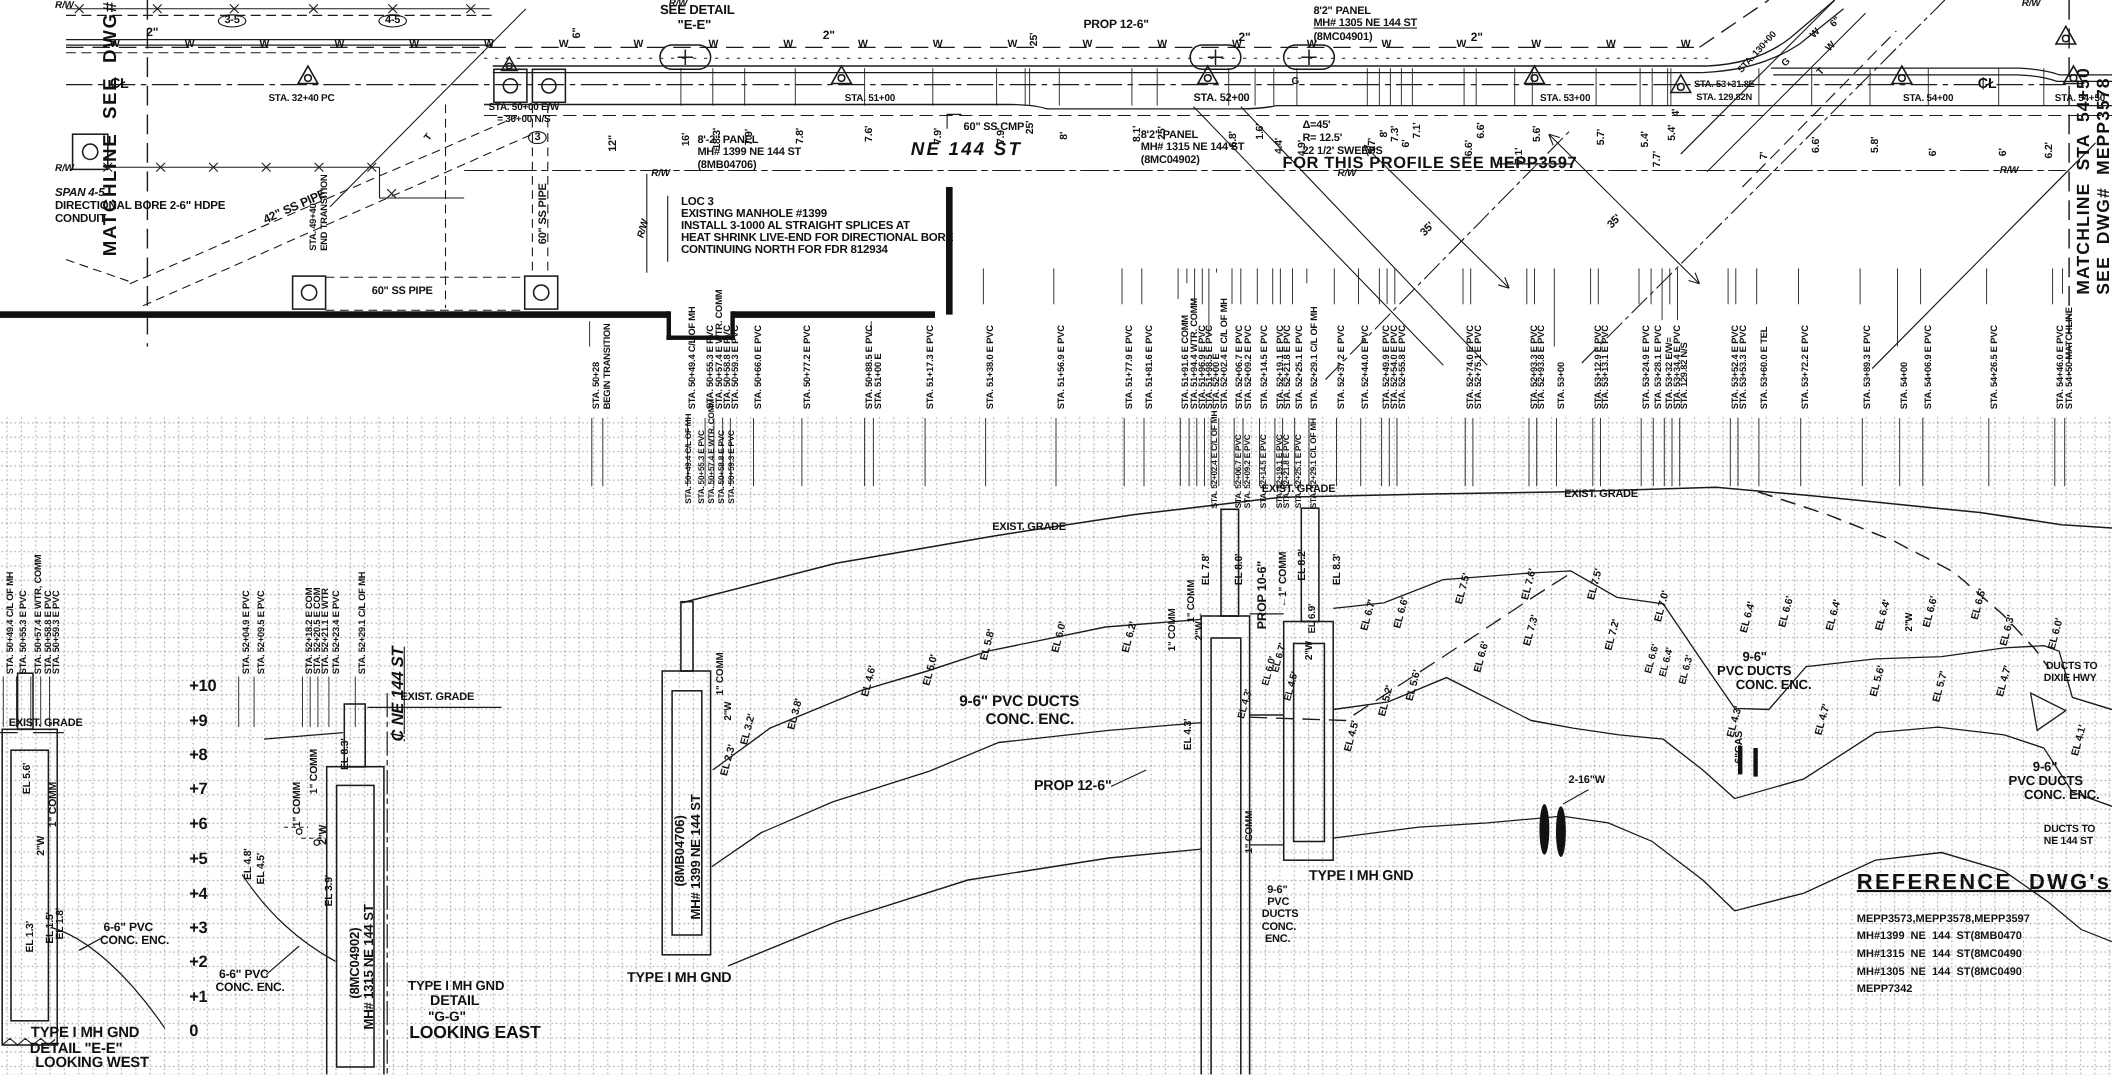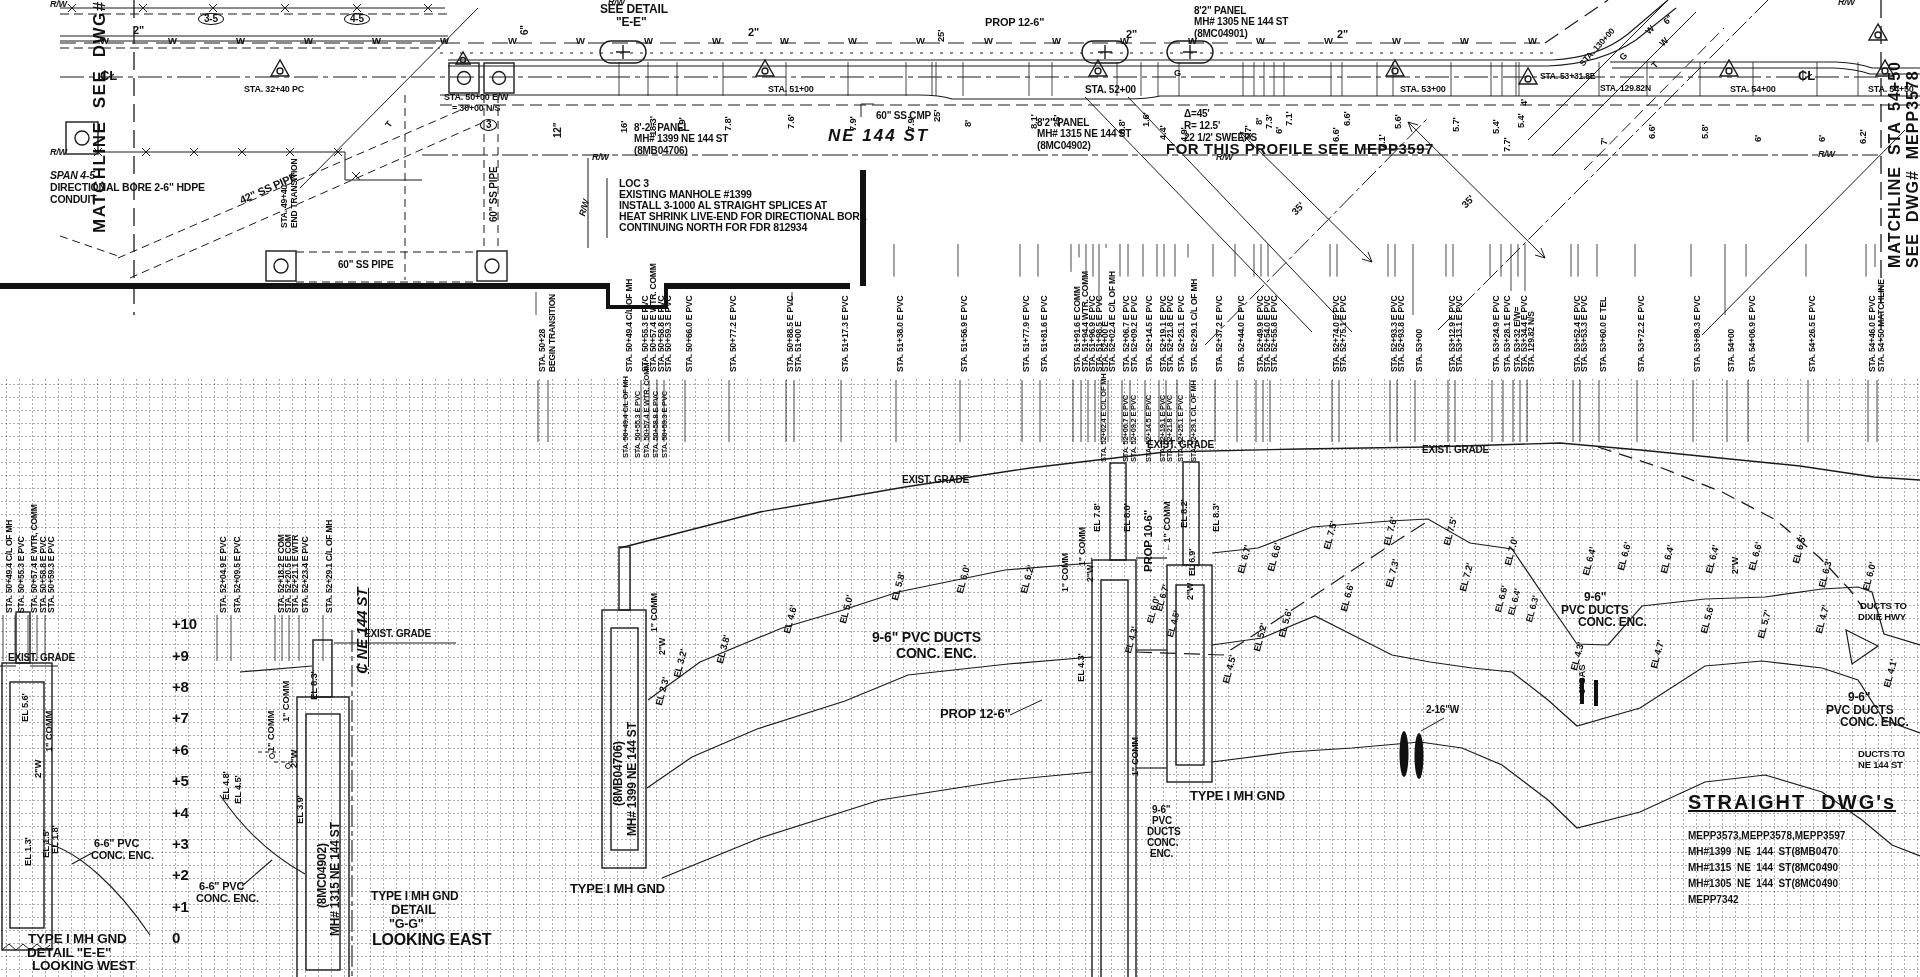--- a/index.html
+++ b/index.html
@@ -325,21 +325,21 @@
       </g>
   </svg>
 
   <div id="ml-left">MATCHLINE  SEE  DWG#  MEPP73</div>
   <div id="ml-r1">MATCHLINE  STA  54+50</div>
   <div id="ml-r2">SEE  DWG#  MEPP3578</div>
   <div id="street">NE 144 ST</div>
   <div id="profnote">FOR THIS PROFILE SEE MEPP3597</div>
 
   <div id="reference">
-    <div class="ttl">STRAIGHT  DWG's</div>
+    <div class="ttl">REFERENCE  DWG's</div>
   <div class="ref-line">MEPP3573,MEPP3578,MEPP3597</div>
       <div class="ref-line">MH#1399  NE  144  ST(8MB0470</div>
       <div class="ref-line">MH#1315  NE  144  ST(8MC0490</div>
       <div class="ref-line">MH#1305  NE  144  ST(8MC0490</div>
       <div class="ref-line">MEPP7342</div>
     </div>
 
 <span class="lab i" style="font-size: 9px; left: 50px; top: -0.08px;">R/W</span>
     <span class="lab i" style="font-size: 9px; left: 608px; top: -2.08px;">R/W</span>
     <span class="lab i" style="font-size: 9px; left: 1838px; top: -2.08px;">R/W</span>
@@ -359,25 +359,25 @@
     <span class="lab" style="font-size: 12px; left: 616px; top: 15.56px;">"E-E"</span>
     <span class="lab" style="font-size: 9px; left: 244px; top: 84.92px;">STA. 32+40 PC</span>
     <span class="lab" style="font-size: 9px; left: 444px; top: 92.92px;">STA. 50+00 E/W</span>
     <span class="lab" style="font-size: 9px; left: 452px; top: 103.92px;">= 30+00 N/S</span>
     <span class="lab" style="font-size: 9px; left: 768px; top: 84.92px;">STA. 51+00</span>
     <span class="lab" style="font-size: 10px; left: 1085px; top: 84.92px;">STA. 52+00</span>
     <span class="lab" style="font-size: 9px; left: 1400px; top: 84.92px;">STA. 53+00</span>
     <span class="lab" style="font-size: 9px; left: 1730px; top: 84.92px;">STA. 54+00</span>
     <span class="lab" style="font-size: 9px; left: 1868px; top: 84.92px;">STA. 54+50</span>
     <span class="lab" style="font-size: 8.5px; left: 1540px; top: 72.48px;">STA. 53+31.8E</span>
-    <span class="lab" style="font-size: 8.5px; left: 1600px; top: 84.48px;">STA. 129.82N</span>
+    <span class="lab" style="font-size: 8.5px; left: 1542px; top: 84.48px;">STA. 129.82N</span>
     <span class="lab" style="font-size: 8.5px; left: 1578px; top: 62px; transform: rotate(-48deg);">STA. 130+00</span>
     <span class="lab" style="font-size: 11px; left: 985px; top: 16.68px;">PROP 12-6"</span>
     <span class="lab" style="font-size: 10px; left: 1194px; top: 5.8px;">8'2" PANEL</span>
-    <span class="lab" style="font-size: 10px; left: 1194px; top: 16.8px;">MH# 1305 NE 144 ST</span>
+    <span class="lab" style="font-size: 10px; left: 1194px; top: 16.8px; text-decoration: underline;">MH# 1305 NE 144 ST</span>
     <span class="lab" style="font-size: 10px; left: 1194px; top: 28.8px;">(8MC04901)</span>
     <span class="lab" style="font-size: 10px; left: 634px; top: 122.8px;">8'-2" PANEL</span>
     <span class="lab" style="font-size: 10px; left: 634px; top: 133.8px;">MH# 1399 NE 144 ST</span>
     <span class="lab" style="font-size: 10px; left: 634px; top: 145.8px;">(8MB04706)</span>
     <span class="lab" style="font-size: 10px; left: 1037px; top: 117.8px;">8'2" PANEL</span>
     <span class="lab" style="font-size: 10px; left: 1037px; top: 128.8px;">MH# 1315 NE 144 ST</span>
     <span class="lab" style="font-size: 10px; left: 1037px; top: 140.8px;">(8MC04902)</span>
     <span class="lab" style="font-size: 10px; left: 876px; top: 110.8px;">60" SS CMP</span>
     <span class="lab" style="font-size: 10px; left: 1184px; top: 108.8px;">Δ=45'</span>
     <span class="lab" style="font-size: 10px; left: 1184px; top: 120.8px;">R= 12.5'</span>

